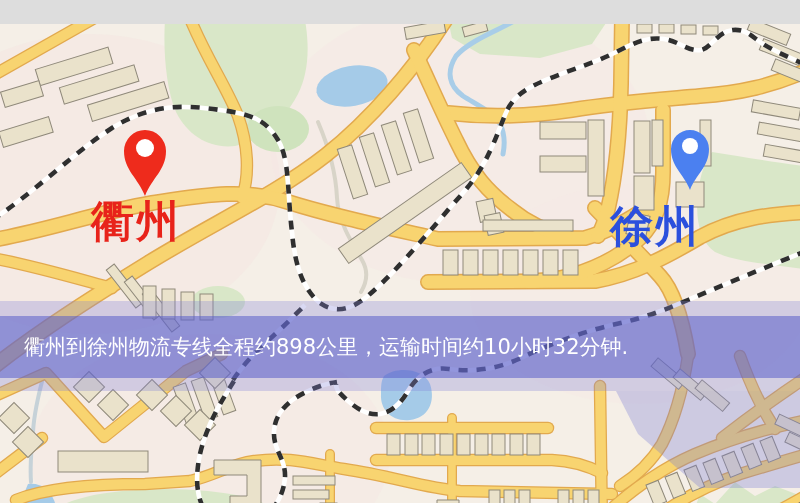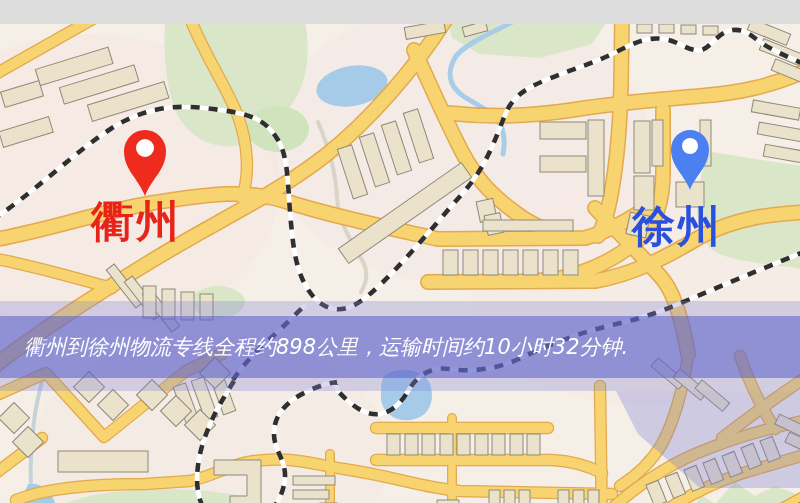--- a/index.html
+++ b/index.html
@@ -2,24 +2,24 @@
 <html><head>
 <meta charset="utf-8">
 <style>
   html,body{margin:0;padding:0;background:#ddd;}
   .screen{position:relative;width:800px;height:503px;overflow:hidden;
           font-family:"DejaVu Sans","Liberation Sans",sans-serif;background:#f5efe7;margin-top:24px;}
   .screen svg{position:absolute;left:0;top:0;display:block;}
   .city-label{position:absolute;font-size:43px;font-weight:600;line-height:1;
               letter-spacing:2px;white-space:nowrap;user-select:none;}
   .city-label.origin{left:91px;top:176px;color:#e8231a;}
-  .city-label.dest{left:632px;top:181px;color:#2b50dd;}
+  .city-label.dest{left:610px;top:181px;color:#2b50dd;}
   .banner-text{position:absolute;left:24px;top:310px;width:760px;
                font-size:21px;font-weight:500;color:#ffffff;line-height:1.25;
-               white-space:nowrap;user-select:none;font-style:italic;}
+               white-space:nowrap;user-select:none;}
 </style>
 </head>
 <body>
 
 <div class="screen">
 
   <svg width="800" height="503" viewBox="0 0 800 503">
 
     <g>
       <rect x="0" y="0" width="800" height="503" fill="#f5efe7"></rect>

